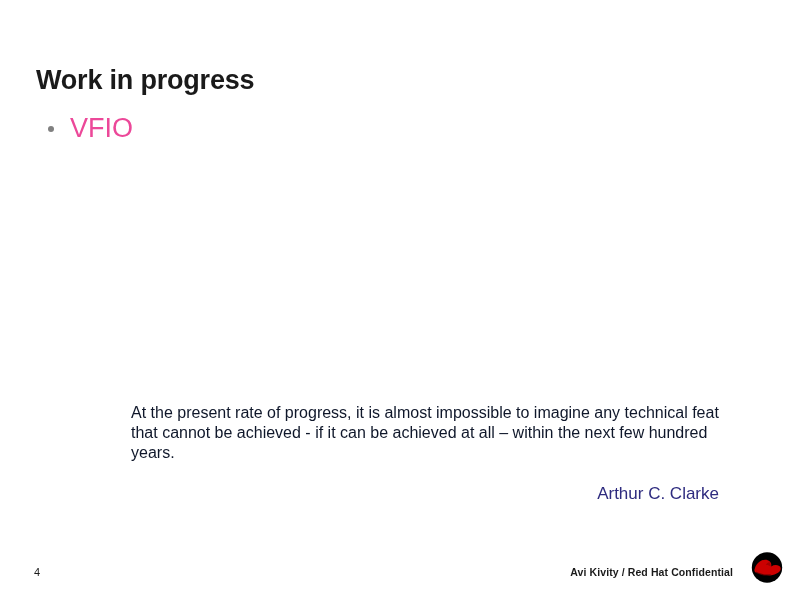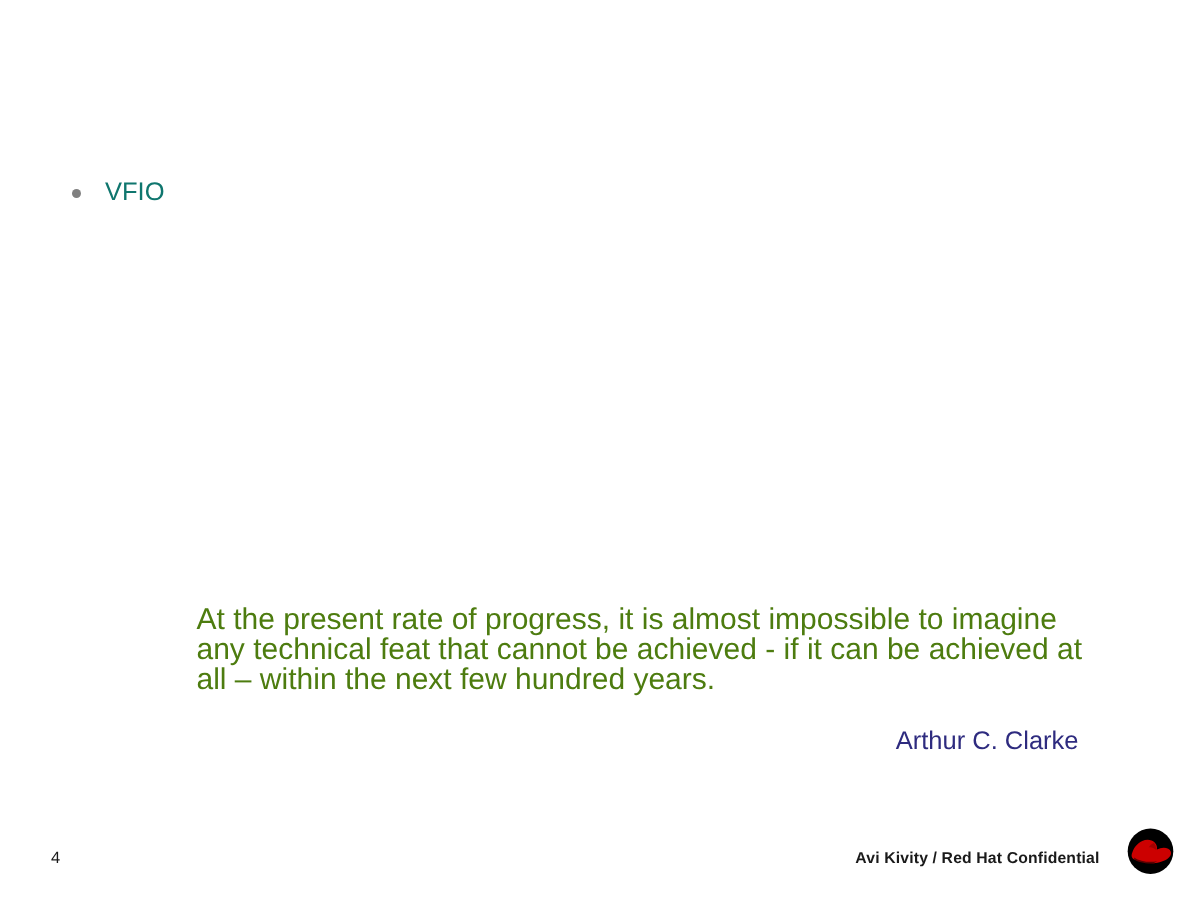--- a/index.html
+++ b/index.html
@@ -52,35 +52,35 @@
   }
   .bullet-dot {
     display: block;
     width: 6px;
     height: 6px;
     border-radius: 50%;
     background: #808080;
     margin-left: 4px;
   }
   .bullet-text {
-    font-size: 17px;
-    color: #0f766e;
+    font-size: 27px;
+    color: #ec4899;
     line-height: 30px;
     white-space: nowrap;
   }
 
   
   #quote-block {
     position: absolute;
     left: 131px;
     top: 403px;
     width: 608px;
-    font-size: 20px;
+    font-size: 16px;
     line-height: 20px;
-    color: #4d7c0f;
+    color: #0f172a;
   }
   #quote-attribution {
     position: absolute;
     left: 131px;
     top: 484px;
     width: 588px;
     text-align: right;
     font-size: 17px;
     color: #2e2b7f;
     white-space: nowrap;
@@ -111,20 +111,21 @@
     top: 549px;
     width: 42px;
     height: 38px;
   }
 </style>
 </head>
 <body>
 
 <div id="slide">
 
+  <h1 id="slide-title">Work in progress</h1>
 
   <div id="bullet-list">
 
     <div class="bullet-row">
       <span class="bullet-glyph">
         <span class="bullet-dot"></span>
       </span>
       <span class="bullet-text">VFIO</span>
     </div>
 

